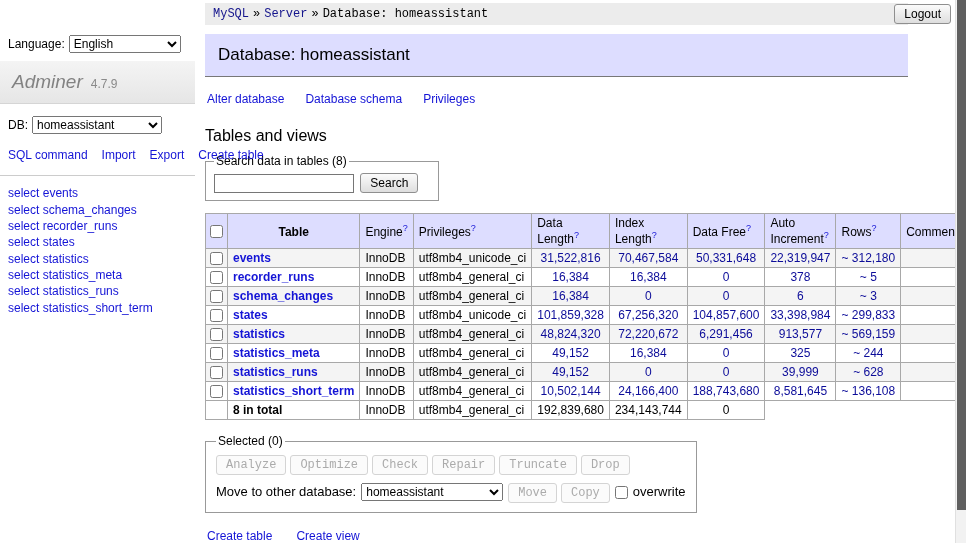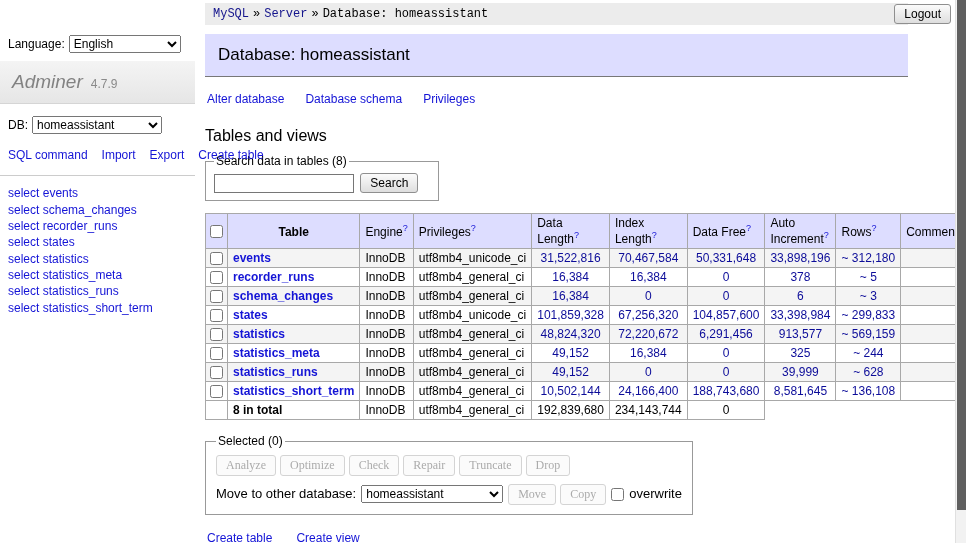--- a/index.html
+++ b/index.html
@@ -72,21 +72,21 @@
   table.db-tables td.num a { color:#0c0c99; }
   tbody.rows tr:nth-child(odd) td { background:#f4f4f4; }
   tbody.total td { background:#fff; }
   tbody.total td.lbl { font-weight:bold; }
   tbody.total td.num { color:#000; }
   input[type=checkbox] { width:13px; height:13px; margin:1px; vertical-align:middle; }
 
   
   .selected-box { margin-top:14px; padding:7px 10px 9px 10px; }
   button.ghost {
-    font-family:Liberation Serif, serif; font-size:12px; padding:2px 9px; margin-right:4px;
+    font-family:Liberation Mono, monospace; font-size:12px; padding:2px 9px; margin-right:4px;
     border:1px solid #d4d4d4; border-radius:3px; background:#fbfbfb; color:#ababab;
   }
   .move-row { margin-top:8px; font-size:13px; }
   .move-row select { width:142px; font-size:12px; margin:0 5px; }
   .move-row label.ovw { margin-left:4px; font-size:13px; }
   .bottom-links { margin:16px 0 0 2px; }
   .bottom-links a { margin-right:24px; }
 </style>
 </head>
 <body>
@@ -209,21 +209,21 @@
     <tbody class="rows">
 
         <tr>
           <td class="c-check"><input type="checkbox" style=""></td>
           <td class="name"><a href="#">events</a></td>
           <td>InnoDB</td>
           <td>utf8mb4_unicode_ci</td>
           <td class="num"><a href="#">31,522,816</a></td>
           <td class="num"><a href="#">70,467,584</a></td>
           <td class="num"><a href="#">50,331,648</a></td>
-          <td class="num"><a href="#">33,898,196</a></td>
+          <td class="num"><a href="#">22,319,947</a></td>
           <td class="num"><a href="#">~ 312,180</a></td>
           <td></td>
         </tr>
 
         <tr>
           <td class="c-check"><input type="checkbox" style=""></td>
           <td class="name"><a href="#">recorder_runs</a></td>
           <td>InnoDB</td>
           <td>utf8mb4_general_ci</td>
           <td class="num"><a href="#">16,384</a></td>

